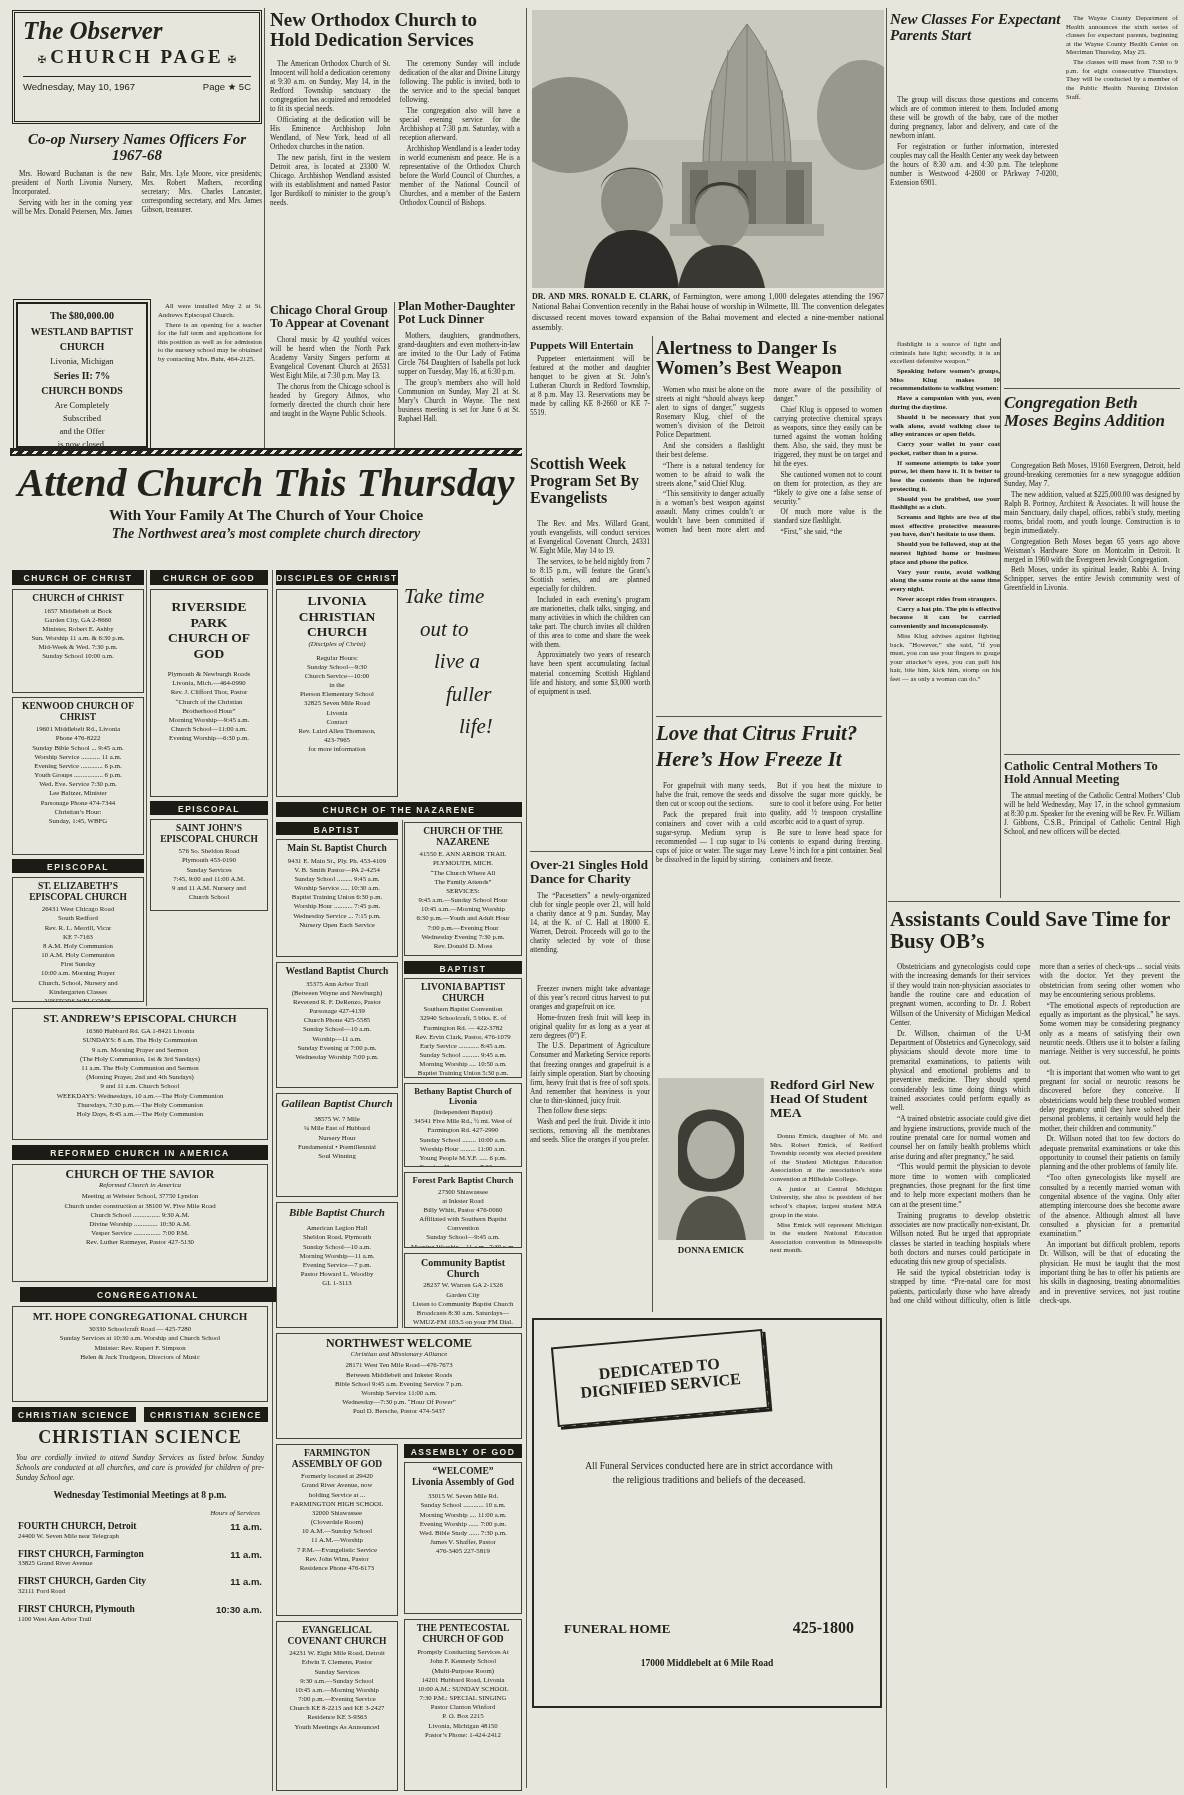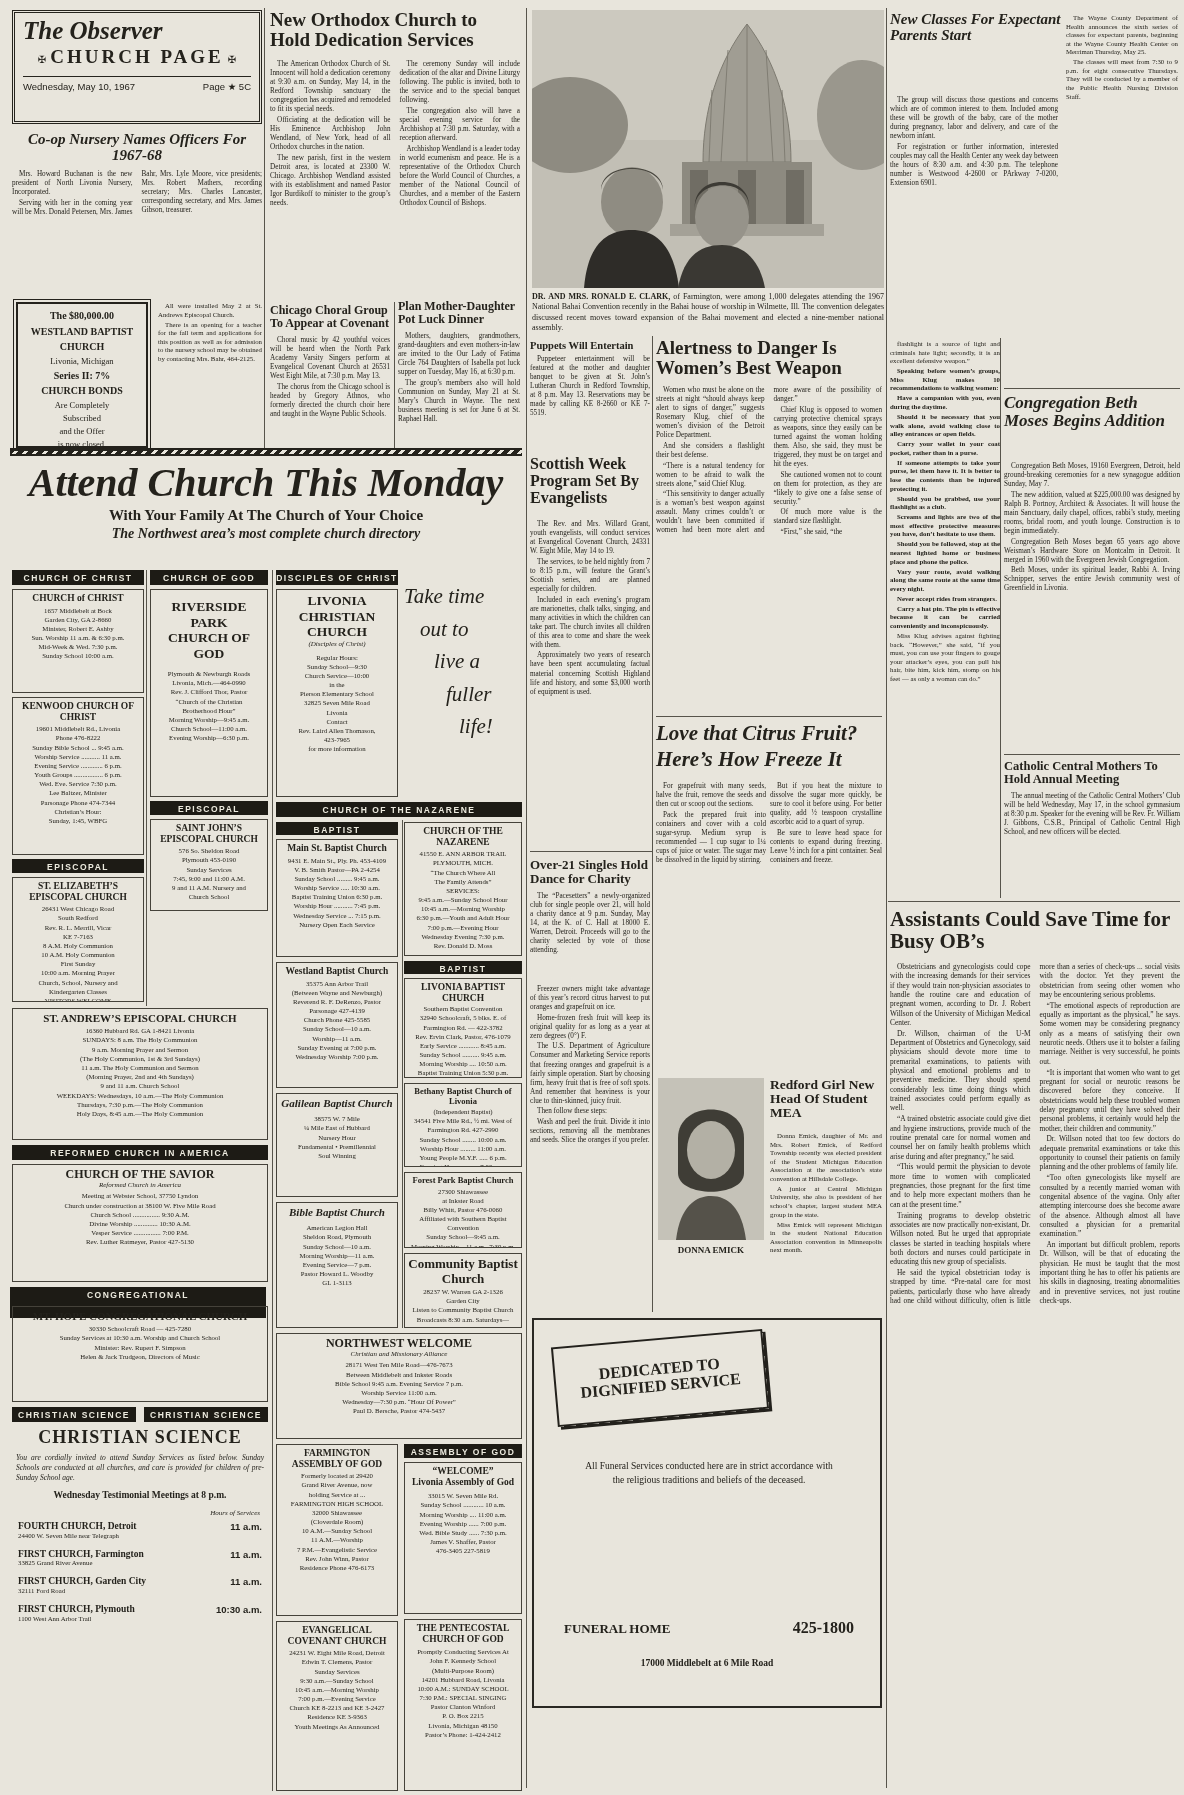--- a/index.html
+++ b/index.html
@@ -208,21 +208,21 @@
     <p>He said the typical obstetrician today is strapped by time. “Pre-natal care for most patients, particularly those who have already had one child without difficulty, often is little more than a series of check-ups ... social visits with the doctor. Yet they prevent the obstetrician from seeing other women who may be encountering serious problems.</p>
     <p>“The emotional aspects of reproduction are equally as important as the physical,” he says. Some women may be considering pregnancy only as a means of satisfying their own neurotic needs. Others use it to bolster a failing marriage. Neither is very successful, he points out.</p>
     <p>“It is important that women who want to get pregnant for social or neurotic reasons be discovered before they conceive. If obstetricians would help these troubled women delay pregnancy until they have solved their personal problems, it certainly would help the mother, their children and community.”</p>
     <p>Dr. Willson noted that too few doctors do adequate premarital examinations or take this opportunity to counsel their patients on family planning and the other problems of family life.</p>
     <p>“Too often gynecologists like myself are consulted by a recently married woman with congenital absence of the vagina. Only after attempting intercourse does she become aware of the absence. Although almost all have consulted a physician for a premarital examination.”</p>
     <p>An important but difficult problem, reports Dr. Willson, will be that of educating the physician. He must be taught that the most important thing he has to offer his patients are his skills in diagnosing, treating abnormalities and in preventive services, not just routine check-ups.</p>
   </div>
 
 <div class="a" style="left:10px;top:448px;width:512px;height:120px">
   <div class="braid"></div>
-  <div class="ctr hd it" style="font-size:40px;margin-top:6px">Attend Church This Monday</div>
+  <div class="ctr hd it" style="font-size:40px;margin-top:6px">Attend Church This Thursday</div>
   <div class="ctr hd" style="font-size:15px;margin-top:4px">With Your Family At The Church of Your Choice</div>
   <div class="ctr hd it" style="font-size:14px;margin-top:3px">The Northwest area’s most complete church directory</div>
 </div>
 
 <div class="dban" style="left:12px;top:570px;width:132px;height:15px">CHURCH OF CHRIST</div>
 <div class="dbox" style="left:12px;top:589px;width:132px;height:104px">
   <div class="dname">CHURCH of CHRIST</div>
   <div class="dl">
       <div>1657 Middlebelt at Bock</div>
       <div>Garden City, GA 2-8660</div>
@@ -315,21 +315,21 @@
   <div class="dsub">Reformed Church in America</div>
   <div class="dl">
       <div>Meeting at Webster School, 37750 Lyndon</div>
       <div>Church under construction at 38100 W. Five Mile Road</div>
       <div>Church School ................ 9:30 A.M.</div>
       <div>Divine Worship .............. 10:30 A.M.</div>
       <div>Vesper Service ................ 7:00 P.M.</div>
       <div>Rev. Luther Ratmeyer, Pastor      427-5130</div>
     </div>
 </div>
-<div class="dban" style="left:10px;top:1287px;width:256px;height:31px">CONGREGATIONAL</div>
+<div class="dban" style="left:20px;top:1287px;width:256px;height:15px">CONGREGATIONAL</div>
 <div class="dbox" style="left:12px;top:1306px;width:256px;height:96px">
   <div class="dname" style="font-size:11px">MT. HOPE CONGREGATIONAL CHURCH</div>
   <div class="dl">
       <div>30330 Schoolcraft Road — 425-7280</div>
       <div>Sunday Services at 10:30 a.m. Worship and Church School</div>
       <div>Minister: Rev. Rupert F. Simpson</div>
       <div>Helen &amp; Jack Trudgeon, Directors of Music</div>
     </div>
 </div>
 <div class="dban" style="left:12px;top:1407px;width:124px;height:15px">CHRISTIAN SCIENCE</div>
@@ -537,21 +537,21 @@
   <div class="dl" style="margin-top:1px">
       <div>27300 Shiawassee</div>
       <div>at Inkster Road</div>
       <div>Billy Whitt, Pastor   476-0060</div>
       <div>Affiliated with Southern Baptist Convention</div>
       <div>Sunday School—9:45 a.m.</div>
       <div>Morning Worship—11 a.m., 7:30 p.m.</div>
     </div>
 </div>
 <div class="dbox" style="left:404px;top:1253px;width:118px;height:75px">
-  <div class="dname" style="font-size:13px">Community Baptist Church</div>
+  <div class="dname" style="font-size:10px">Community Baptist Church</div>
   <div class="dl" style="margin-top:1px;font-size:6px">
       <div>28237 W. Warren   GA 2-1326</div>
       <div>Garden City</div>
       <div>Listen to Community Baptist Church Broadcasts 8:30 a.m. Saturdays—WMUZ-FM 103.5 on your FM Dial.</div>
       <div>Rev. James R. Alan — Pastor</div>
       <div>Sun. Morning Service — 11:00 a.m.</div>
     </div>
 </div>
 <div class="dban" style="left:404px;top:1444px;width:118px;height:14px">ASSEMBLY OF GOD</div>
 <div class="dbox" style="left:404px;top:1462px;width:118px;height:152px">

